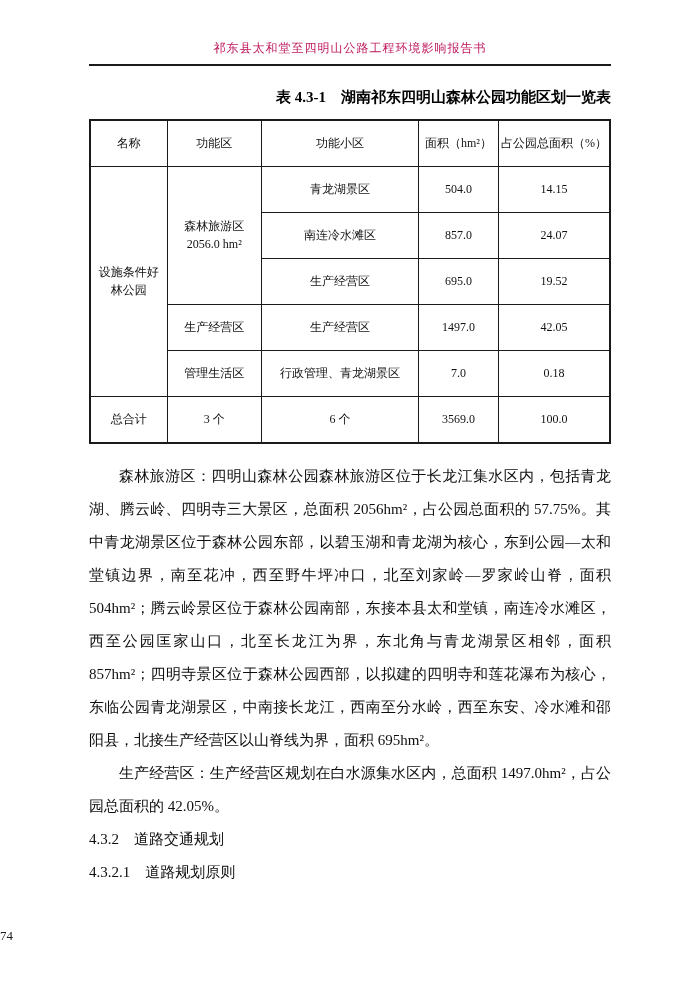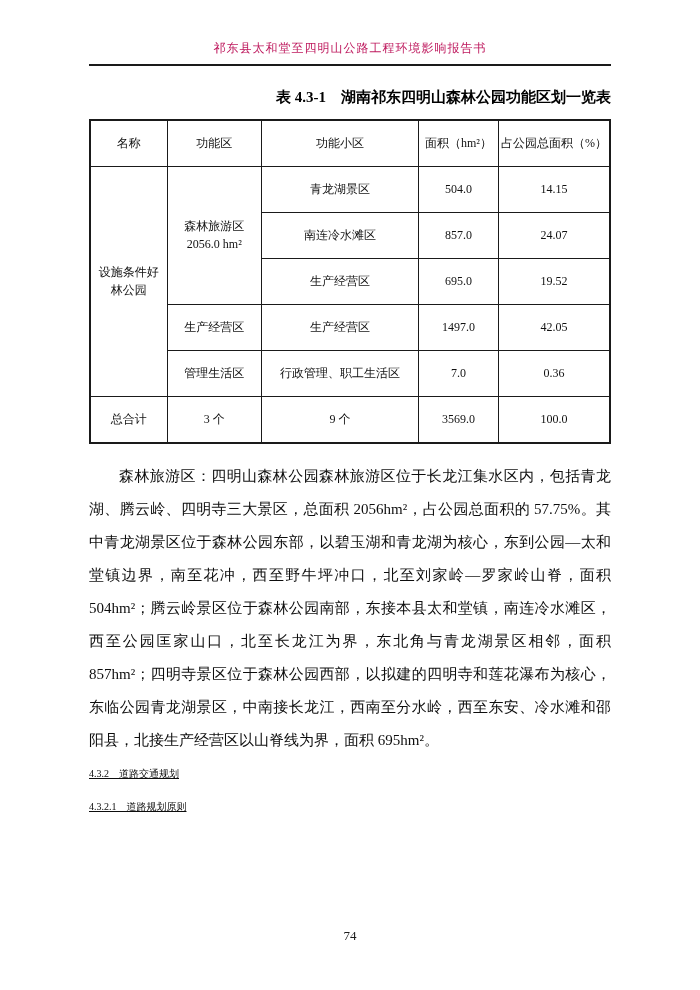--- a/index.html
+++ b/index.html
@@ -66,29 +66,28 @@
   .body-text {
     margin-top: 16px;
     font-size: 15px;
     line-height: 33px;
     text-align: justify;
     color: #0d0d0d;
   }
   .para { text-indent: 2em; }
   .heading {
     text-indent: 0;
-    font-size: 10px;
+    font-size: 15px;
     line-height: 33px;
-    text-decoration: underline;
   }
   .page-number {
     position: absolute;
     left: 0; right: 0;
     bottom: 46px;
-    text-align: center;
+    text-align: left;
     font-size: 13px;
     color: #1c1c1c;
   }
 </style>
 </head>
 <body>
 
 <div class="page">
   <div class="content">
 
@@ -135,36 +134,37 @@
           <td>19.52</td>
         </tr>
         <tr>
           <td>生产经营区</td>
           <td>生产经营区</td>
           <td>1497.0</td>
           <td>42.05</td>
         </tr>
         <tr>
           <td>管理生活区</td>
-          <td>行政管理、职工生活区</td>
+          <td>行政管理、青龙湖景区</td>
           <td>7.0</td>
-          <td>0.36</td>
+          <td>0.18</td>
         </tr>
         <tr>
           <td>总合计</td>
           <td>3 个</td>
-          <td>9 个</td>
+          <td>6 个</td>
           <td>3569.0</td>
           <td>100.0</td>
         </tr>
       </tbody>
     </table>
 
     <div class="body-text">
       <p class="para">森林旅游区：四明山森林公园森林旅游区位于长龙江集水区内，包括青龙湖、腾云岭、四明寺三大景区，总面积 2056hm²，占公园总面积的 57.75%。其中青龙湖景区位于森林公园东部，以碧玉湖和青龙湖为核心，东到公园—太和堂镇边界，南至花冲，西至野牛坪冲口，北至刘家岭—罗家岭山脊，面积 504hm²；腾云岭景区位于森林公园南部，东接本县太和堂镇，南连冷水滩区，西至公园匡家山口，北至长龙江为界，东北角与青龙湖景区相邻，面积 857hm²；四明寺景区位于森林公园西部，以拟建的四明寺和莲花瀑布为核心，东临公园青龙湖景区，中南接长龙江，西南至分水岭，西至东安、冷水滩和邵阳县，北接生产经营区以山脊线为界，面积 695hm²。</p>
+      <p class="para">生产经营区：生产经营区规划在白水源集水区内，总面积 1497.0hm²，占公园总面积的 42.05%。</p>
       <p class="heading">4.3.2　道路交通规划</p>
       <p class="heading">4.3.2.1　道路规划原则</p>
 
     </div>
 
   </div>
 
   <div class="page-number">74</div>
 </div>
 

